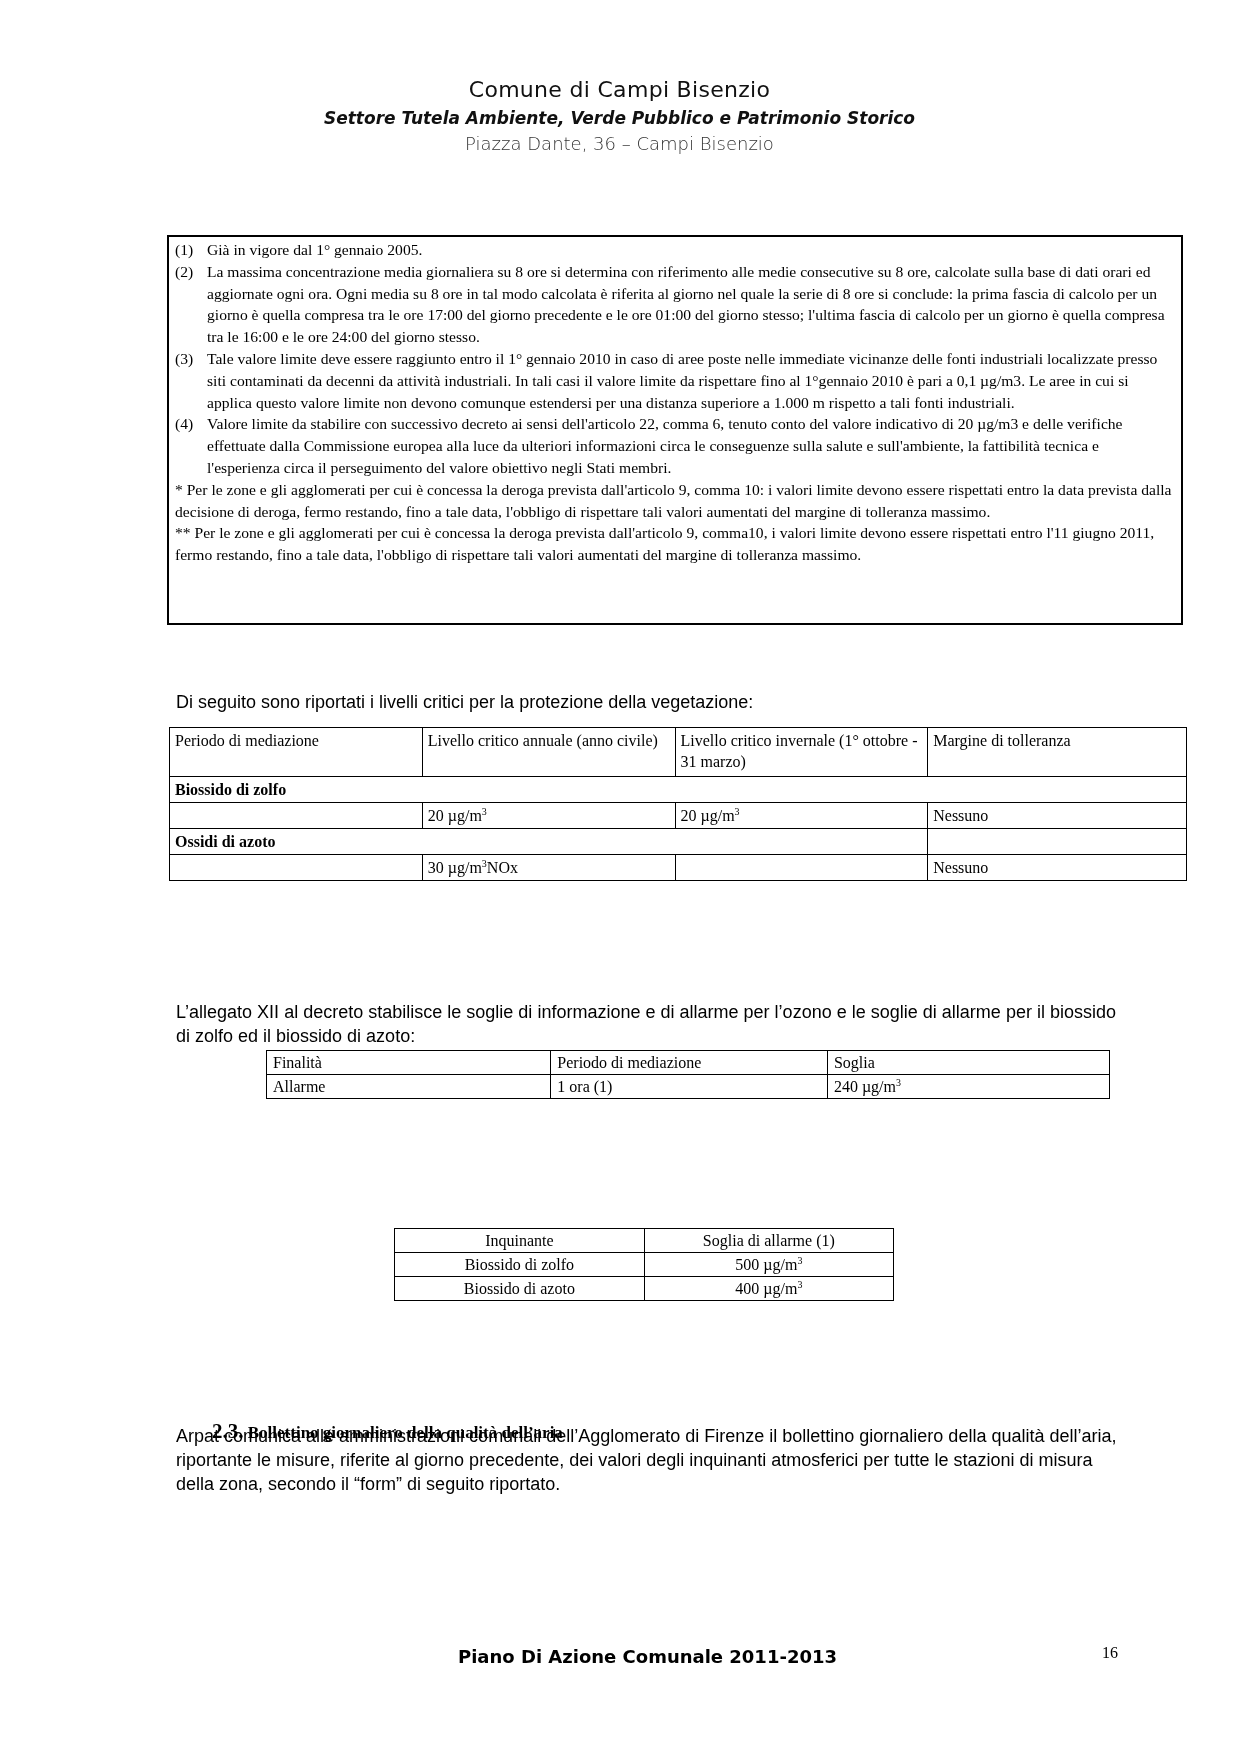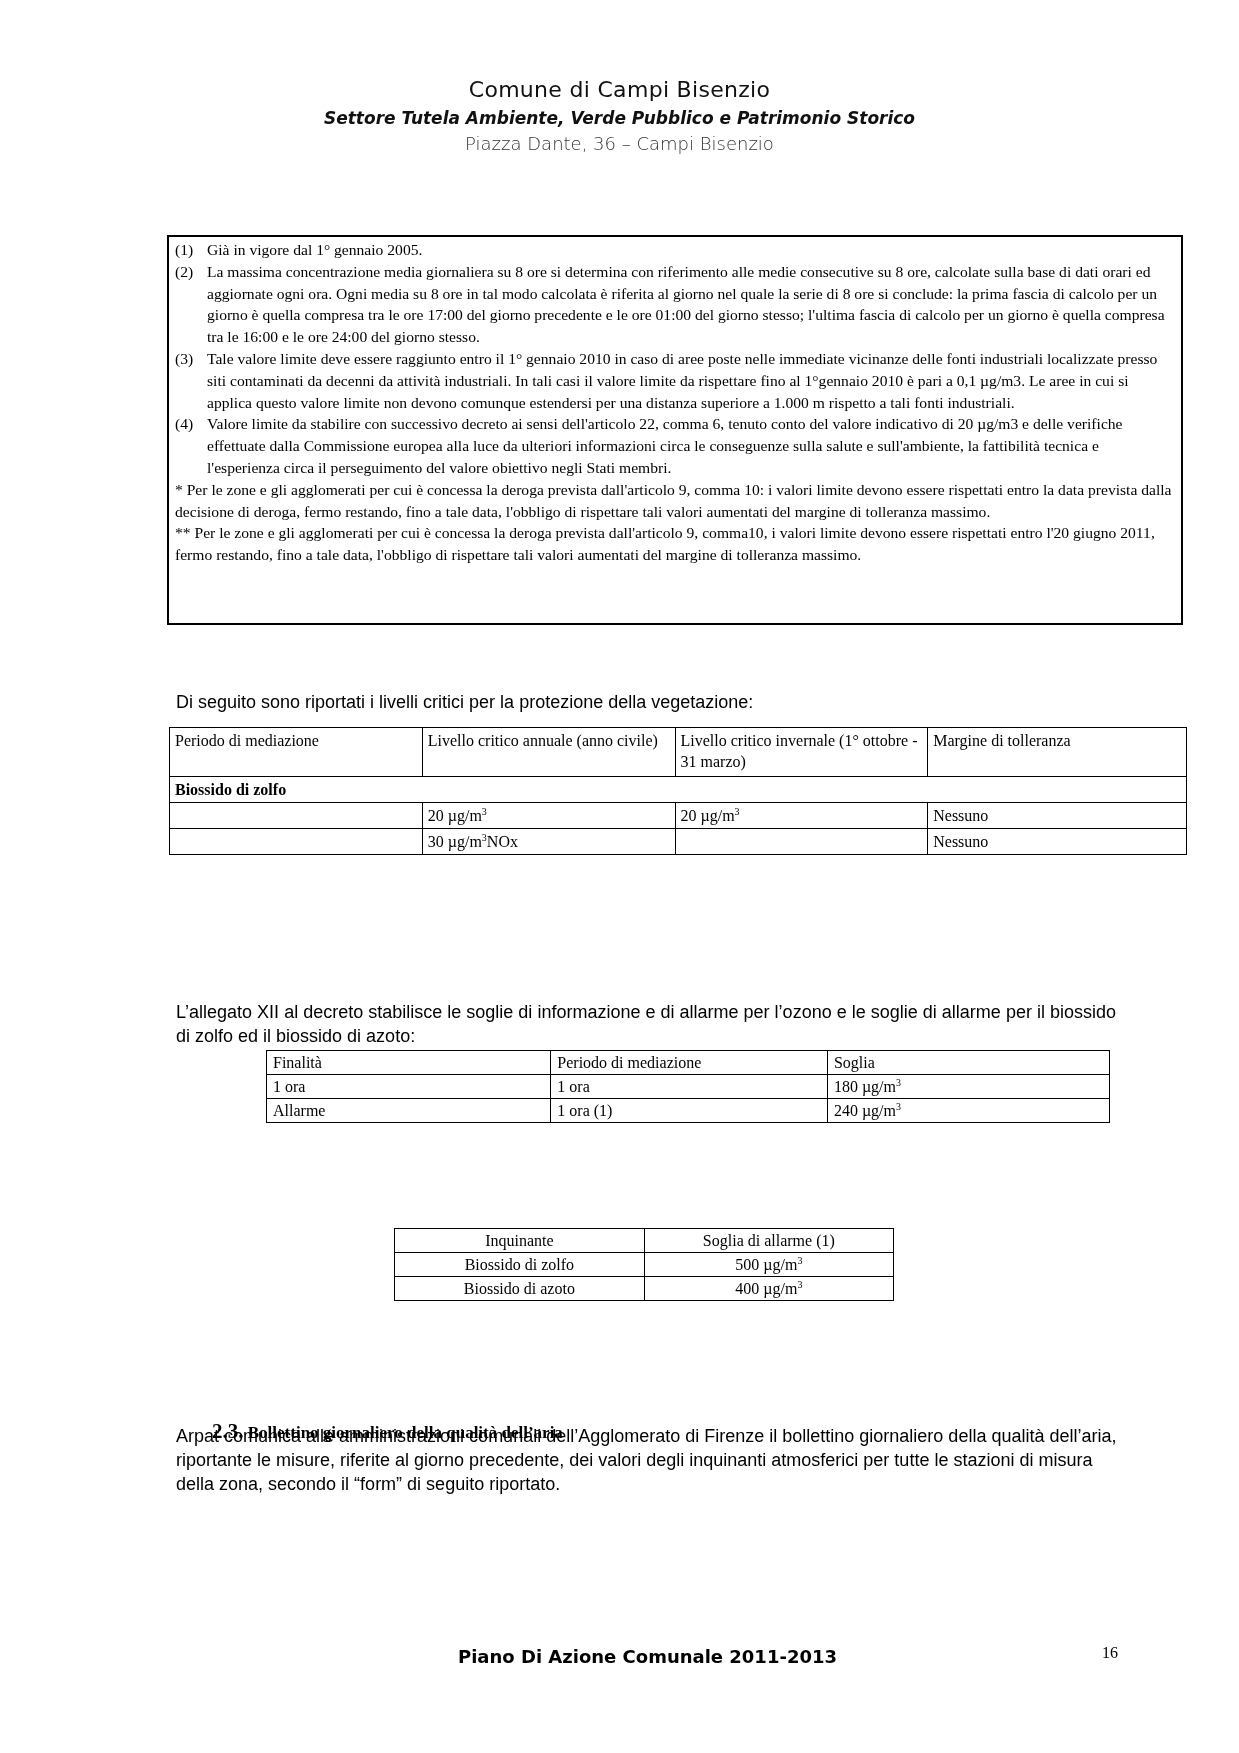--- a/index.html
+++ b/index.html
@@ -65,21 +65,21 @@
   </div>
   <div class="note">
     <span class="note-num">(3)</span>
     <span class="note-text">Tale valore limite deve essere raggiunto entro il 1° gennaio 2010 in caso di aree poste nelle immediate vicinanze delle fonti industriali localizzate presso siti contaminati da decenni da attività industriali. In tali casi il valore limite da rispettare fino al 1°gennaio 2010 è pari a 0,1 µg/m3. Le aree in cui si applica questo valore limite non devono comunque estendersi per una distanza superiore a 1.000 m rispetto a tali fonti industriali.</span>
   </div>
   <div class="note">
     <span class="note-num">(4)</span>
     <span class="note-text">Valore limite da stabilire con successivo decreto ai sensi dell'articolo 22, comma 6, tenuto conto del valore indicativo di 20 µg/m3 e delle verifiche effettuate dalla Commissione europea alla luce da ulteriori informazioni circa le conseguenze sulla salute e sull'ambiente,  la fattibilità tecnica e l'esperienza circa il perseguimento del valore obiettivo negli Stati membri.</span>
   </div>
   <span class="note-star">*  Per le zone e gli agglomerati per cui è concessa la deroga prevista dall'articolo 9, comma 10: i valori limite devono essere rispettati entro la data prevista dalla decisione di deroga, fermo restando, fino a tale data, l'obbligo di rispettare tali valori aumentati del margine di tolleranza massimo.</span>
-  <span class="note-star">**  Per le zone e gli agglomerati per cui è concessa la deroga prevista dall'articolo 9, comma10, i valori limite devono essere rispettati entro l'20 giugno 2011, fermo restando, fino a tale data, l'obbligo di rispettare tali valori aumentati del margine di tolleranza massimo.</span>
+  <span class="note-star">**  Per le zone e gli agglomerati per cui è concessa la deroga prevista dall'articolo 9, comma10, i valori limite devono essere rispettati entro l'11 giugno 2011, fermo restando, fino a tale data, l'obbligo di rispettare tali valori aumentati del margine di tolleranza massimo.</span>
 </div>
 
 <div class="abs para p1">Di seguito sono riportati i livelli critici per la protezione della vegetazione:</div>
 
 <table class="abs t1">
   <colgroup>
     <col style="width:253px">
       <col style="width:253px">
       <col style="width:253px">
       <col style="width:259px">
@@ -93,20 +93,24 @@
   </tr>
   <tr class="grp">
     <td colspan="4">Biossido di zolfo</td>
   </tr>
   <tr>
     <td></td>
     <td><span>20 µg/m</span><sup>3</sup></td>
     <td><span>20 µg/m</span><sup>3</sup></td>
     <td>Nessuno</td>
   </tr>
+  <tr class="grp">
+    <td colspan="3">Ossidi di azoto</td>
+    <td></td>
+  </tr>
   <tr>
     <td></td>
     <td><span>30 µg/m</span><sup>3</sup><span>NOx</span></td>
     <td></td>
     <td>Nessuno</td>
   </tr>
 </tbody>
   </table>
 
 <div class="abs para p2">L’allegato XII al decreto stabilisce le soglie di informazione e di allarme per l’ozono e le soglie di allarme per il biossido di zolfo ed il biossido di azoto:</div>
@@ -115,25 +119,20 @@
   <colgroup>
     <col style="width:257px">
       <col style="width:250px">
       <col style="width:255px">
   </colgroup>
   <tbody>
       <tr>
     <td>Finalità</td>
     <td>Periodo di mediazione</td>
     <td>Soglia</td>
-  </tr>
-  <tr>
-    <td>1 ora</td>
-    <td>1 ora</td>
-    <td><span>180 µg/m</span><sup>3</sup></td>
   </tr>
   <tr>
     <td>Allarme</td>
     <td>1 ora (1)</td>
     <td><span>240 µg/m</span><sup>3</sup></td>
   </tr>
 </tbody>
   </table>
 
 <table class="abs t3">

